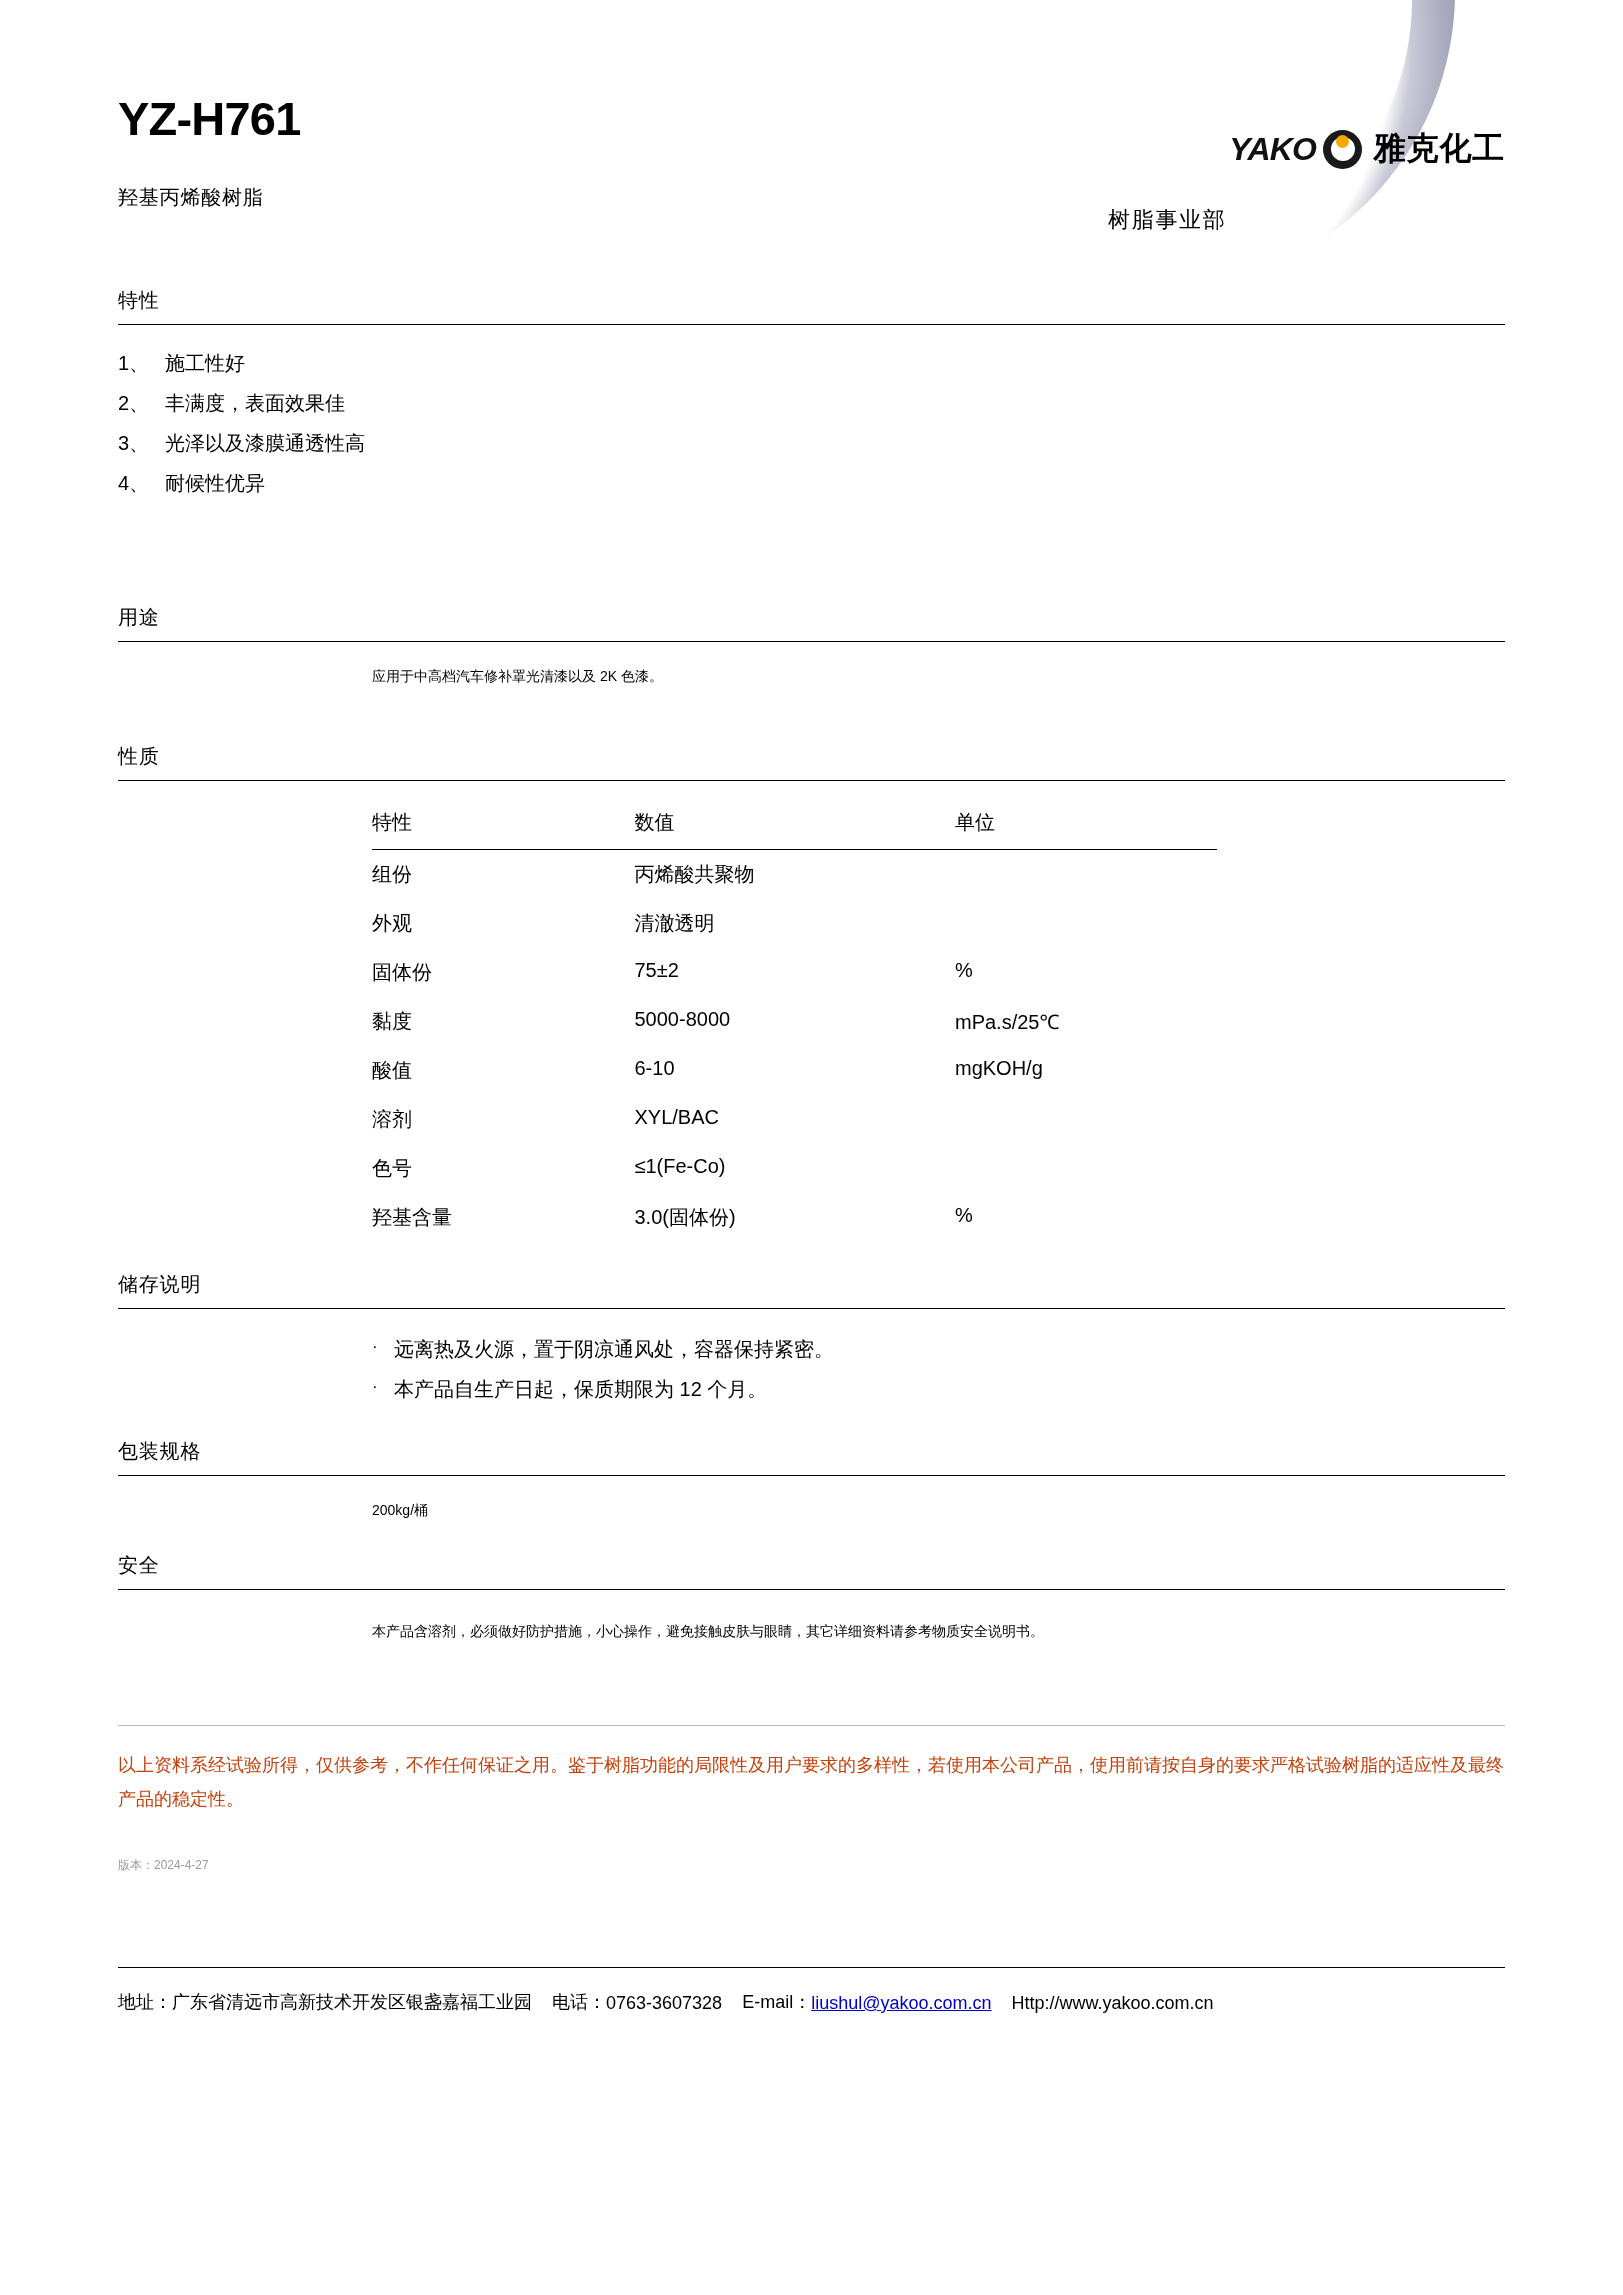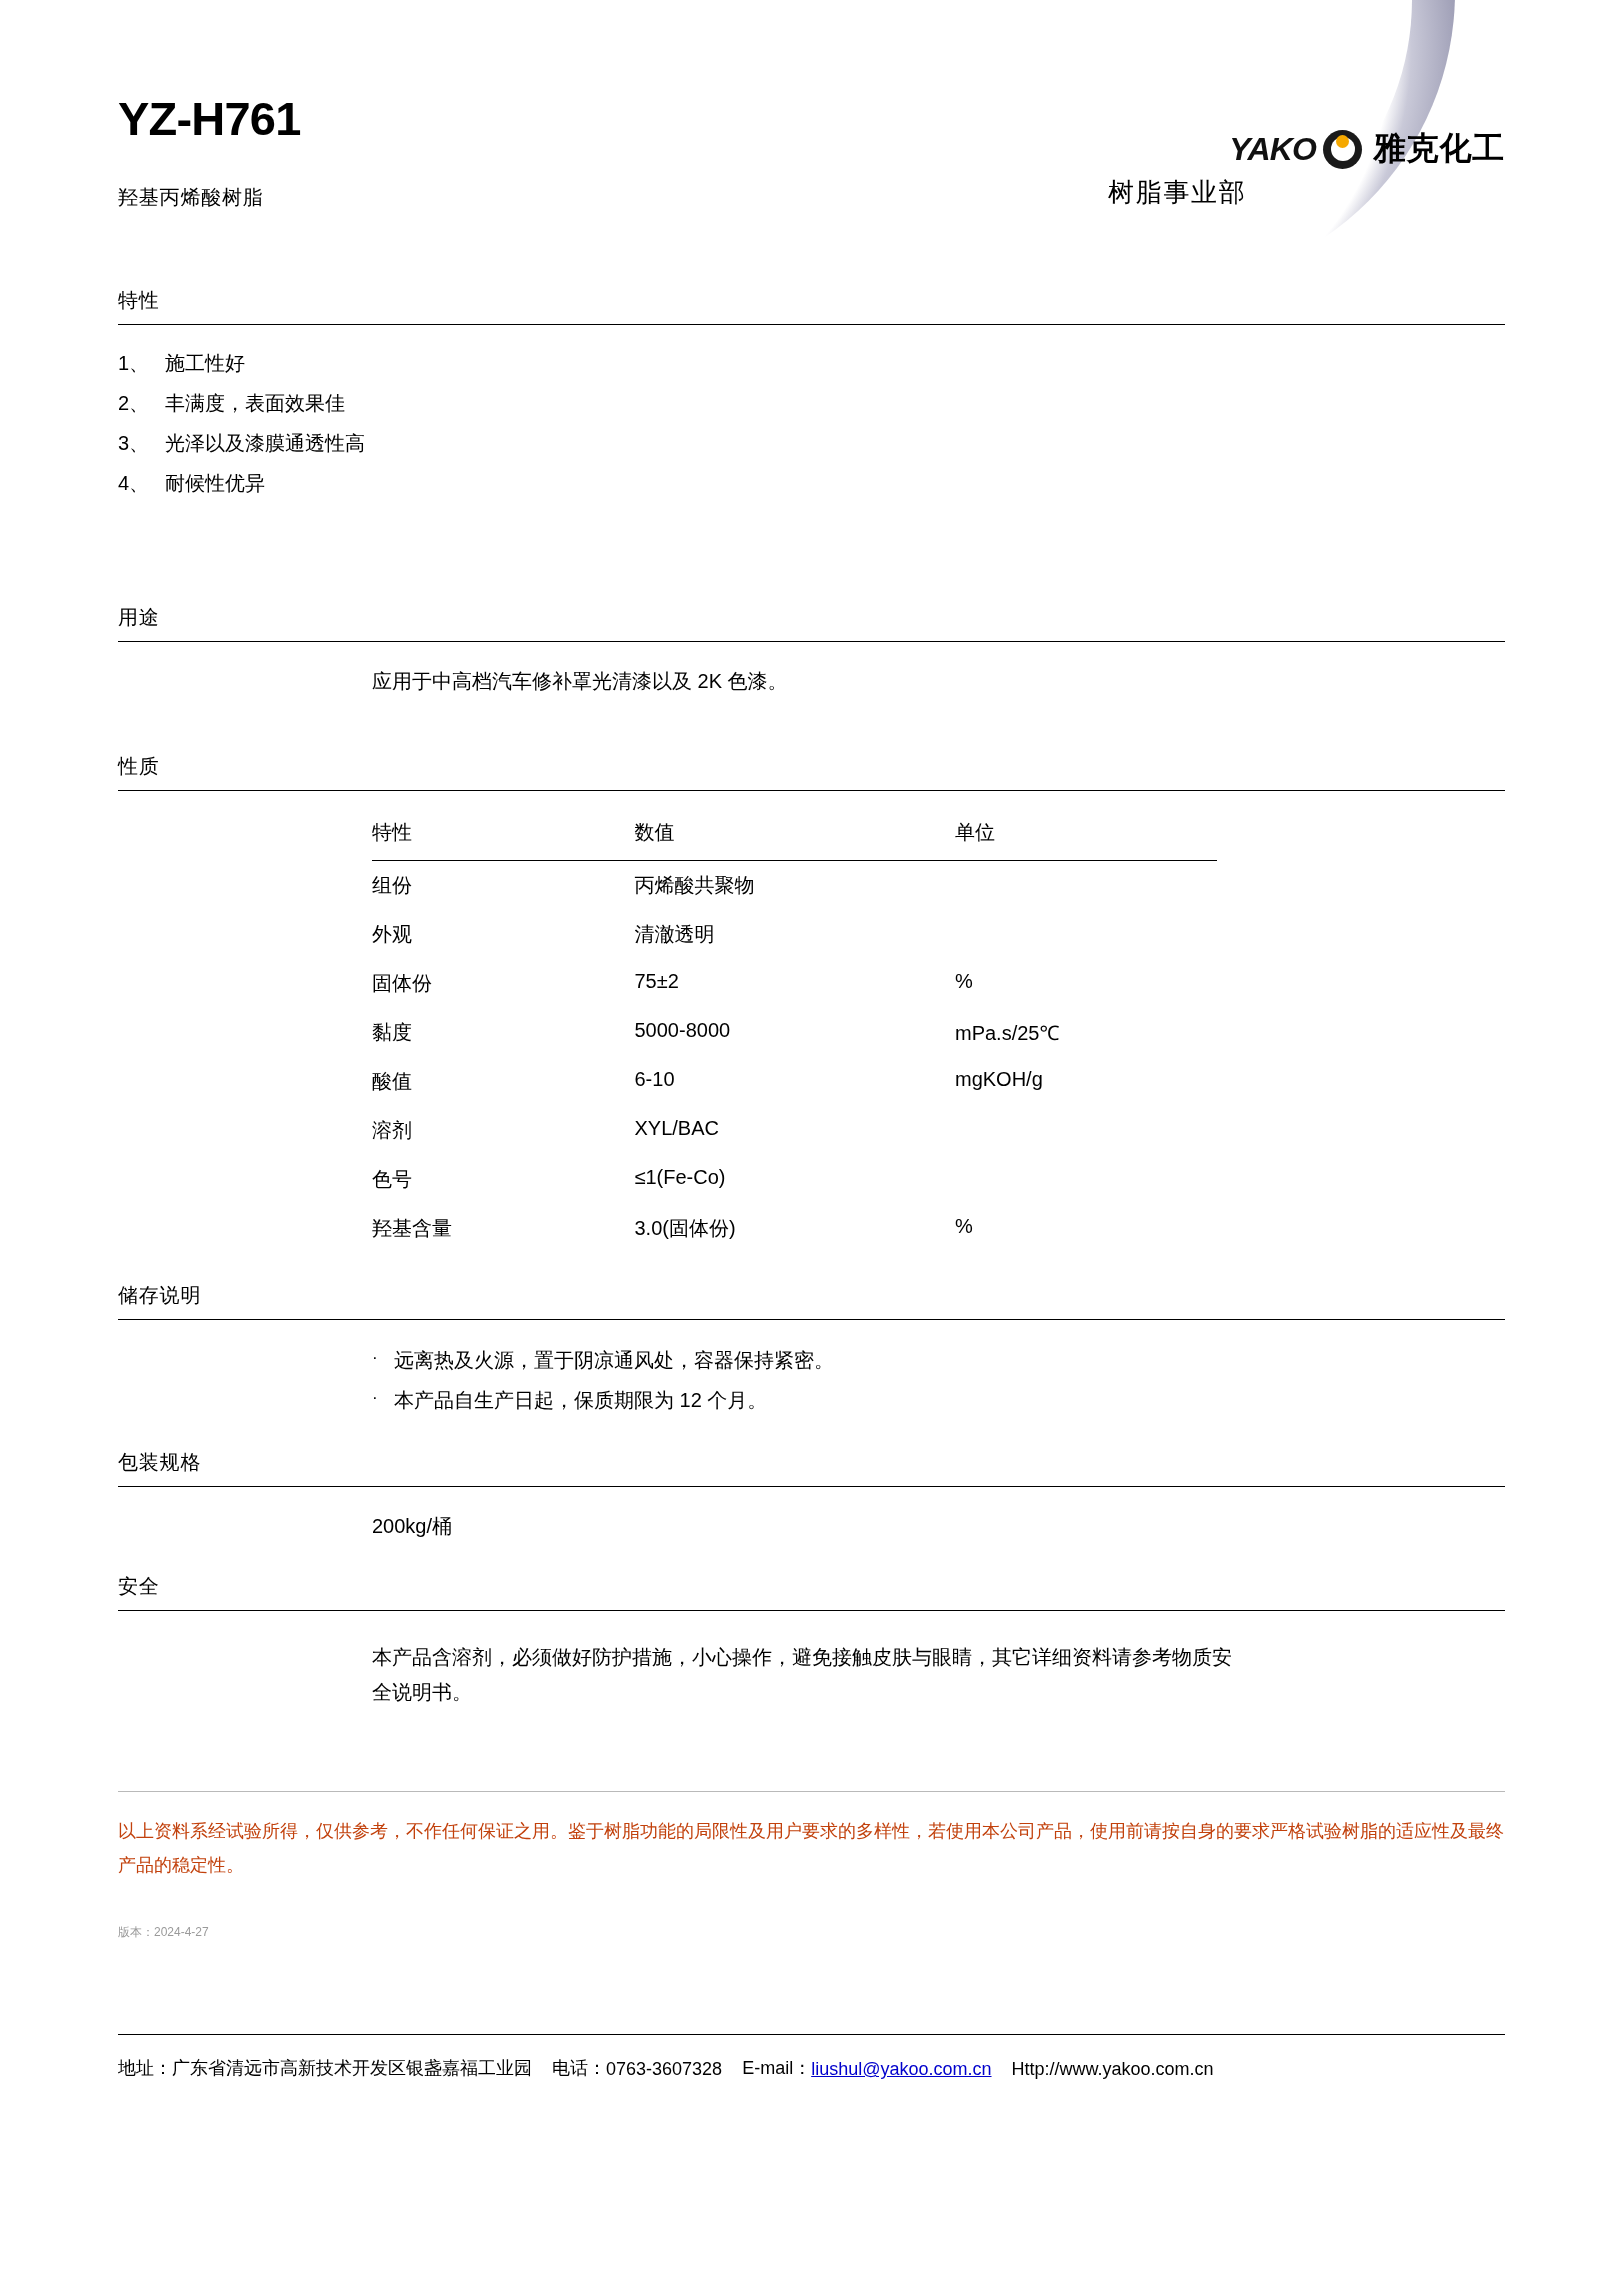--- a/index.html
+++ b/index.html
@@ -123,22 +123,22 @@
     border-radius: 50%;
     background: #f5a800;
   }
   .logo-cn {
     font-size: 32px;
     font-weight: bold;
     letter-spacing: 0.8px;
     margin-left: 5px;
   }
   .brand-dept {
-    margin-top: 4px;
-    font-size: 26px;
+    margin-top: 34px;
+    font-size: 22px;
     letter-spacing: 1.7px;
   }
 
   
   .content {
     padding: 0 118px;
   }
   .section {
     margin-top: 0;
   }
@@ -147,21 +147,21 @@
     padding-bottom: 10px;
     letter-spacing: 0.8px;
   }
   .rule {
     height: 0.8px;
     background: #000000;
     width: 100%;
   }
   .section-body {
     padding-left: 254px;
-    font-size: 20px;
+    font-size: 14px;
     line-height: 1.75;
   }
 
   .feature-list {
     list-style: none;
     margin: 18.6px 0 0 0;
     padding: 0;
   }
   .feature-list li {
     display: flex;

